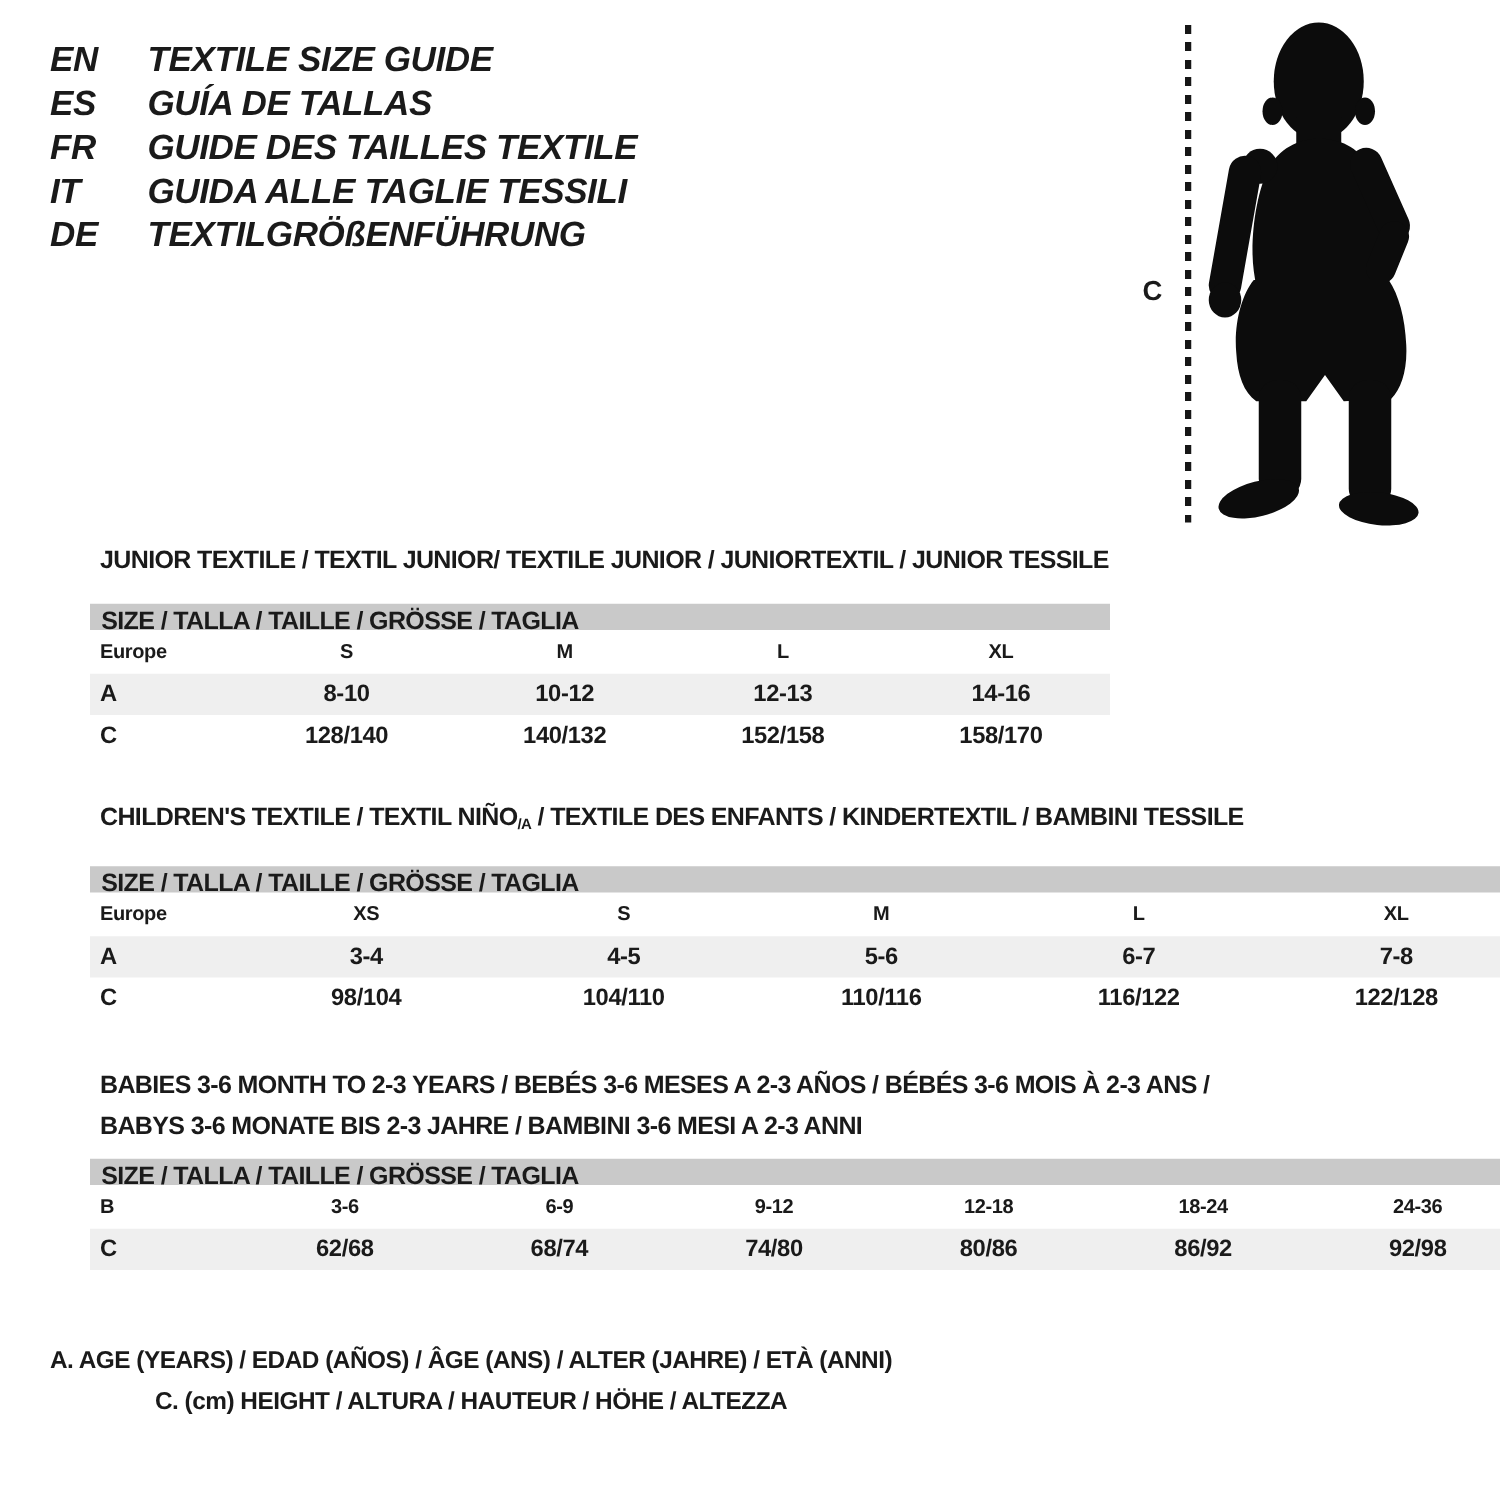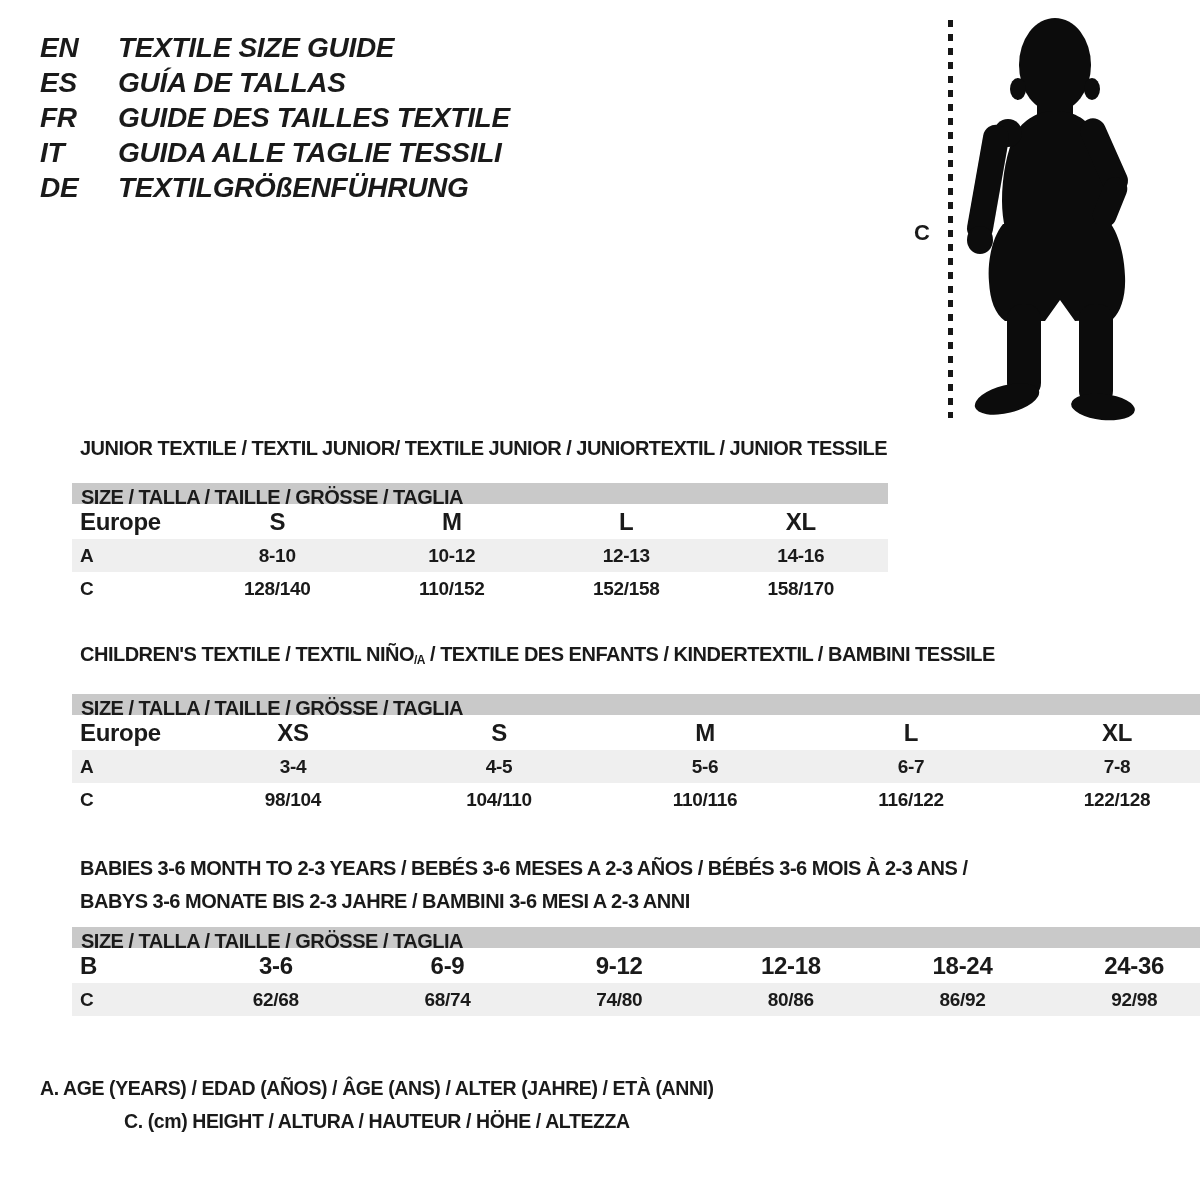--- a/index.html
+++ b/index.html
@@ -43,21 +43,21 @@
     letter-spacing:-0.5px;white-space:nowrap;
   }
   #section-children .section-heading{margin-bottom:23px;}
   .section-heading.two-line{line-height:33px;margin-bottom:9px;white-space:normal;}
   .sub-small{font-size:12px;vertical-align:-3px;letter-spacing:-0.5px;}
   .size-bar{
     height:21px;line-height:29px;background:var(--table-header-bg);
     padding-left:9px;font-size:20px;letter-spacing:-0.5px;
   }
   .trow{display:grid;align-items:center;height:33px;font-size:19px;}
-  .trow.first{height:35px;font-size:24px;}
+  .trow.first{height:35px;font-size:16px;}
   .g4{grid-template-columns:118px repeat(4,1fr);}
   .g5{grid-template-columns:118px repeat(5,1fr);}
   .g6{grid-template-columns:118px repeat(6,1fr);}
   .tcell{text-align:center;}
   .tlabel{text-align:left;padding-left:8px;}
   .shaded{background:var(--shaded-row-bg);}
   
   .legend{position:absolute;left:40px;top:1072px;}
   .legend-line{font-size:19.5px;line-height:33px;letter-spacing:-0.4px;text-align:center;}
 </style>
@@ -124,21 +124,21 @@
     <div class="trow g4 shaded">
       <div class="tlabel">A</div>
       <div class="tcell">8-10</div>
       <div class="tcell">10-12</div>
       <div class="tcell">12-13</div>
       <div class="tcell">14-16</div>
     </div>
     <div class="trow g4">
       <div class="tlabel">C</div>
       <div class="tcell">128/140</div>
-      <div class="tcell">110/152</div>
+      <div class="tcell">140/132</div>
       <div class="tcell">152/158</div>
       <div class="tcell">158/170</div>
     </div>
   </div>
 
   <div class="section" id="section-children">
     <div class="section-heading"><span>CHILDREN'S TEXTILE / TEXTIL NIÑO</span><span class="sub-small">/A</span><span> / TEXTILE DES ENFANTS / KINDERTEXTIL / BAMBINI TESSILE</span></div>
     <div class="size-bar">SIZE / TALLA / TAILLE / GRÖSSE / TAGLIA</div>
     <div class="trow g5 first">
       <div class="tlabel">Europe</div>

